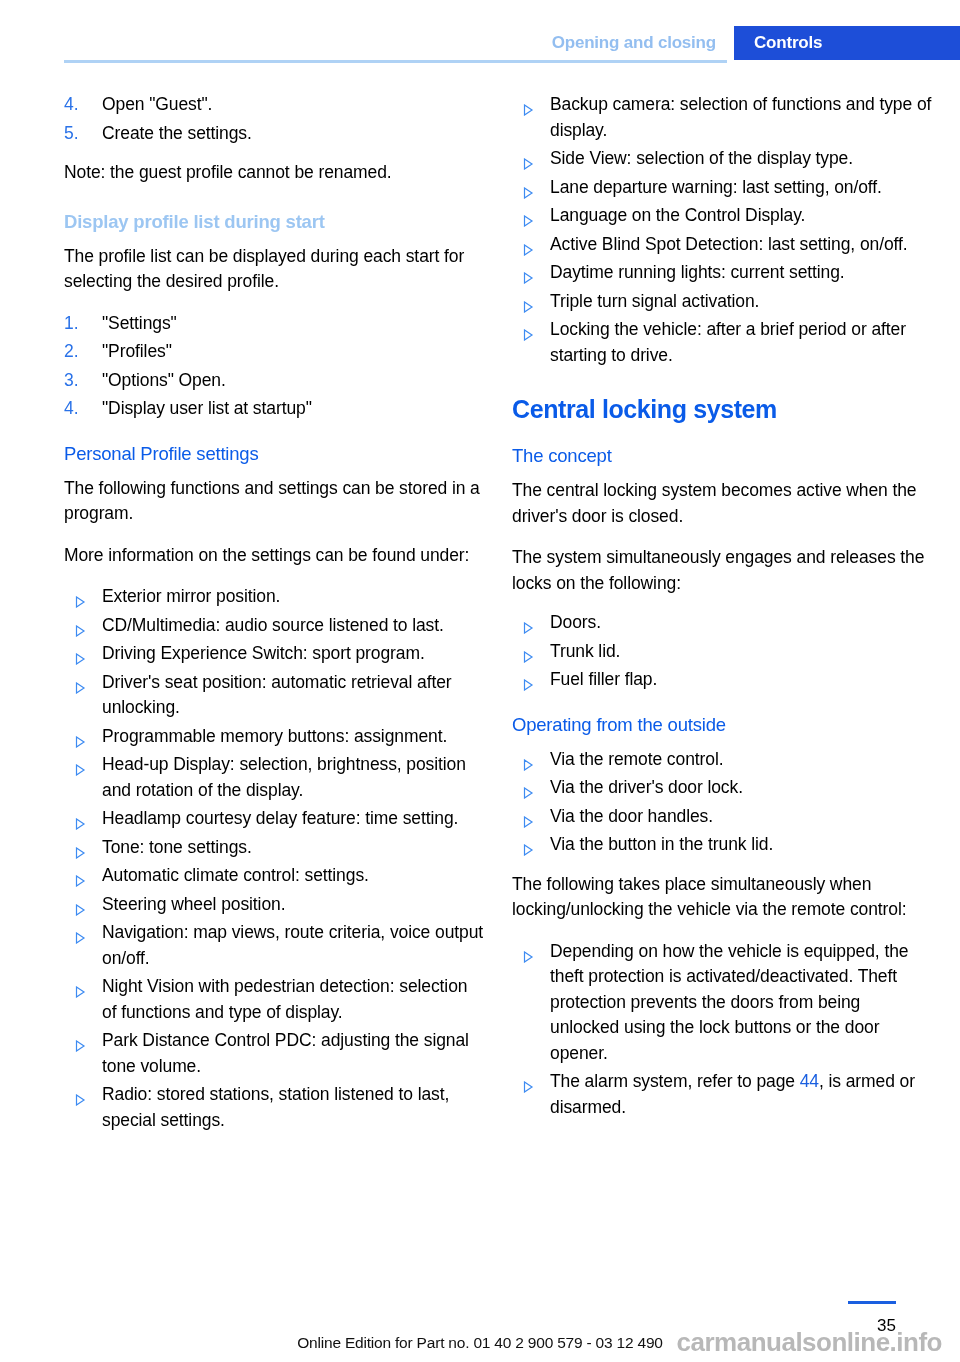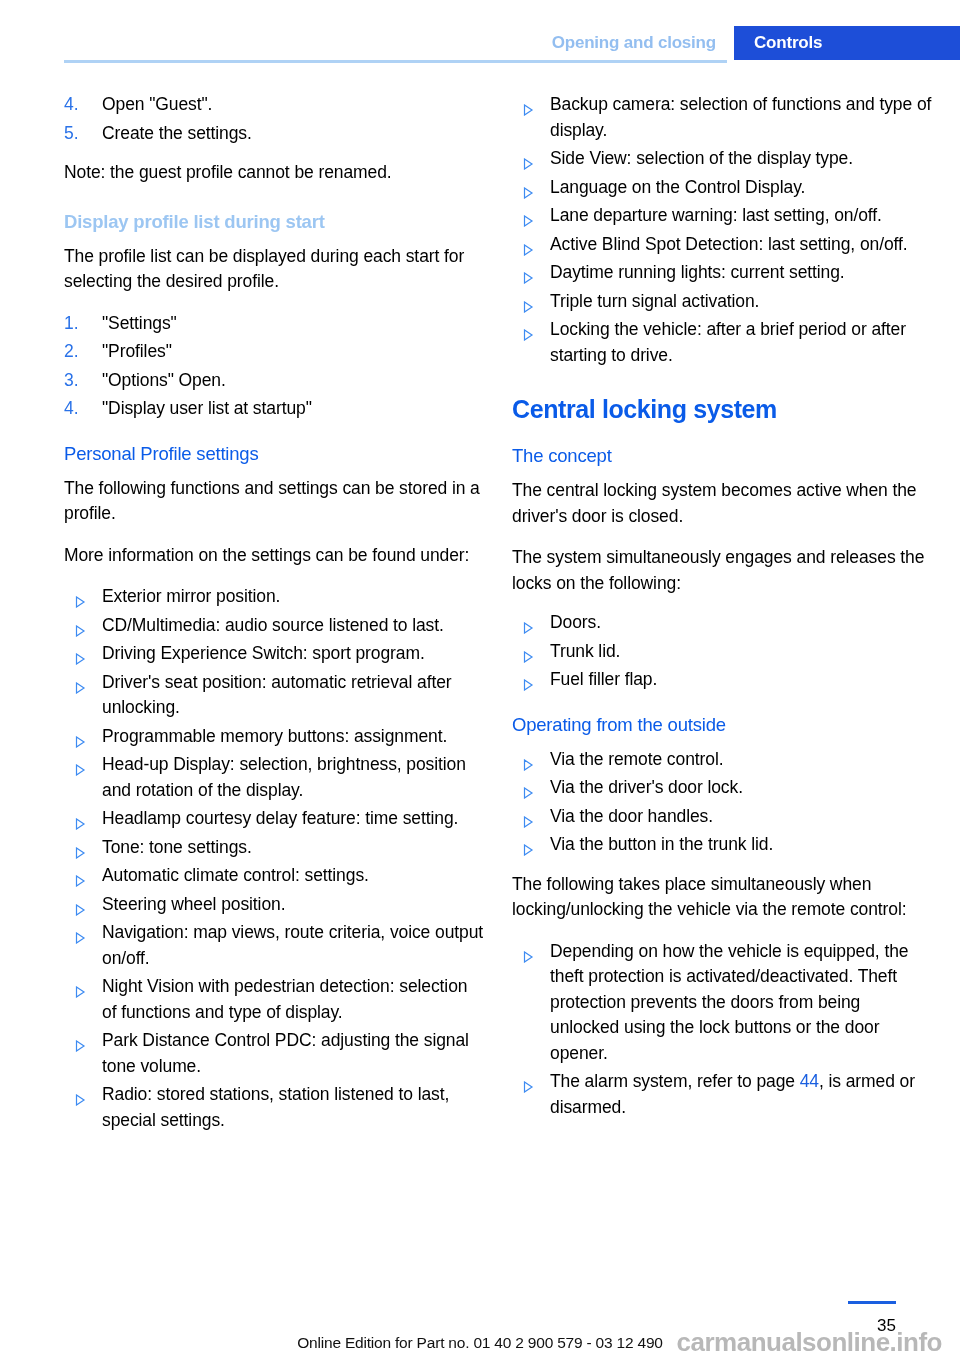--- a/index.html
+++ b/index.html
@@ -239,21 +239,21 @@
 
     <ol class="num-list" id="display-steps">
         <li><span class="num">1.</span><span>"Settings"</span></li>
         <li><span class="num">2.</span><span>"Profiles"</span></li>
         <li><span class="num">3.</span><span>"Options" Open.</span></li>
         <li><span class="num">4.</span><span>"Display user list at startup"</span></li>
       </ol>
 
     <h2 class="head2">Personal Profile settings</h2>
 
-    <p class="para">The following functions and settings can be stored in a profile.</p>
+    <p class="para">The following functions and settings can be stored in a program.</p>
 
     <p class="para">More information on the settings can be found under:</p>
 
     <ul class="tri-list" id="left-bullets">
         <li><span class="tri">
             <svg width="11" height="12" viewBox="0 0 11 12" xmlns="http://www.w3.org/2000/svg">
               <path d="M1.5 1 L9 6 L1.5 11 Z" fill="none" stroke="#3D8BF2" stroke-width="1.2"></path>
             </svg>
           </span><span>Exterior mirror position.</span></li>
         <li><span class="tri">
@@ -335,26 +335,26 @@
           </span><span>Backup camera: selection of functions and type of display.</span></li>
         <li><span class="tri">
             <svg width="11" height="12" viewBox="0 0 11 12" xmlns="http://www.w3.org/2000/svg">
               <path d="M1.5 1 L9 6 L1.5 11 Z" fill="none" stroke="#3D8BF2" stroke-width="1.2"></path>
             </svg>
           </span><span>Side View: selection of the display type.</span></li>
         <li><span class="tri">
             <svg width="11" height="12" viewBox="0 0 11 12" xmlns="http://www.w3.org/2000/svg">
               <path d="M1.5 1 L9 6 L1.5 11 Z" fill="none" stroke="#3D8BF2" stroke-width="1.2"></path>
             </svg>
+          </span><span>Lane departure warning: last setting, on/off.</span></li>
+        <li><span class="tri">
+            <svg width="11" height="12" viewBox="0 0 11 12" xmlns="http://www.w3.org/2000/svg">
+              <path d="M1.5 1 L9 6 L1.5 11 Z" fill="none" stroke="#3D8BF2" stroke-width="1.2"></path>
+            </svg>
           </span><span>Language on the Control Display.</span></li>
-        <li><span class="tri">
-            <svg width="11" height="12" viewBox="0 0 11 12" xmlns="http://www.w3.org/2000/svg">
-              <path d="M1.5 1 L9 6 L1.5 11 Z" fill="none" stroke="#3D8BF2" stroke-width="1.2"></path>
-            </svg>
-          </span><span>Lane departure warning: last setting, on/off.</span></li>
         <li><span class="tri">
             <svg width="11" height="12" viewBox="0 0 11 12" xmlns="http://www.w3.org/2000/svg">
               <path d="M1.5 1 L9 6 L1.5 11 Z" fill="none" stroke="#3D8BF2" stroke-width="1.2"></path>
             </svg>
           </span><span>Active Blind Spot Detection: last setting, on/off.</span></li>
         <li><span class="tri">
             <svg width="11" height="12" viewBox="0 0 11 12" xmlns="http://www.w3.org/2000/svg">
               <path d="M1.5 1 L9 6 L1.5 11 Z" fill="none" stroke="#3D8BF2" stroke-width="1.2"></path>
             </svg>
           </span><span>Daytime running lights: current setting.</span></li>

